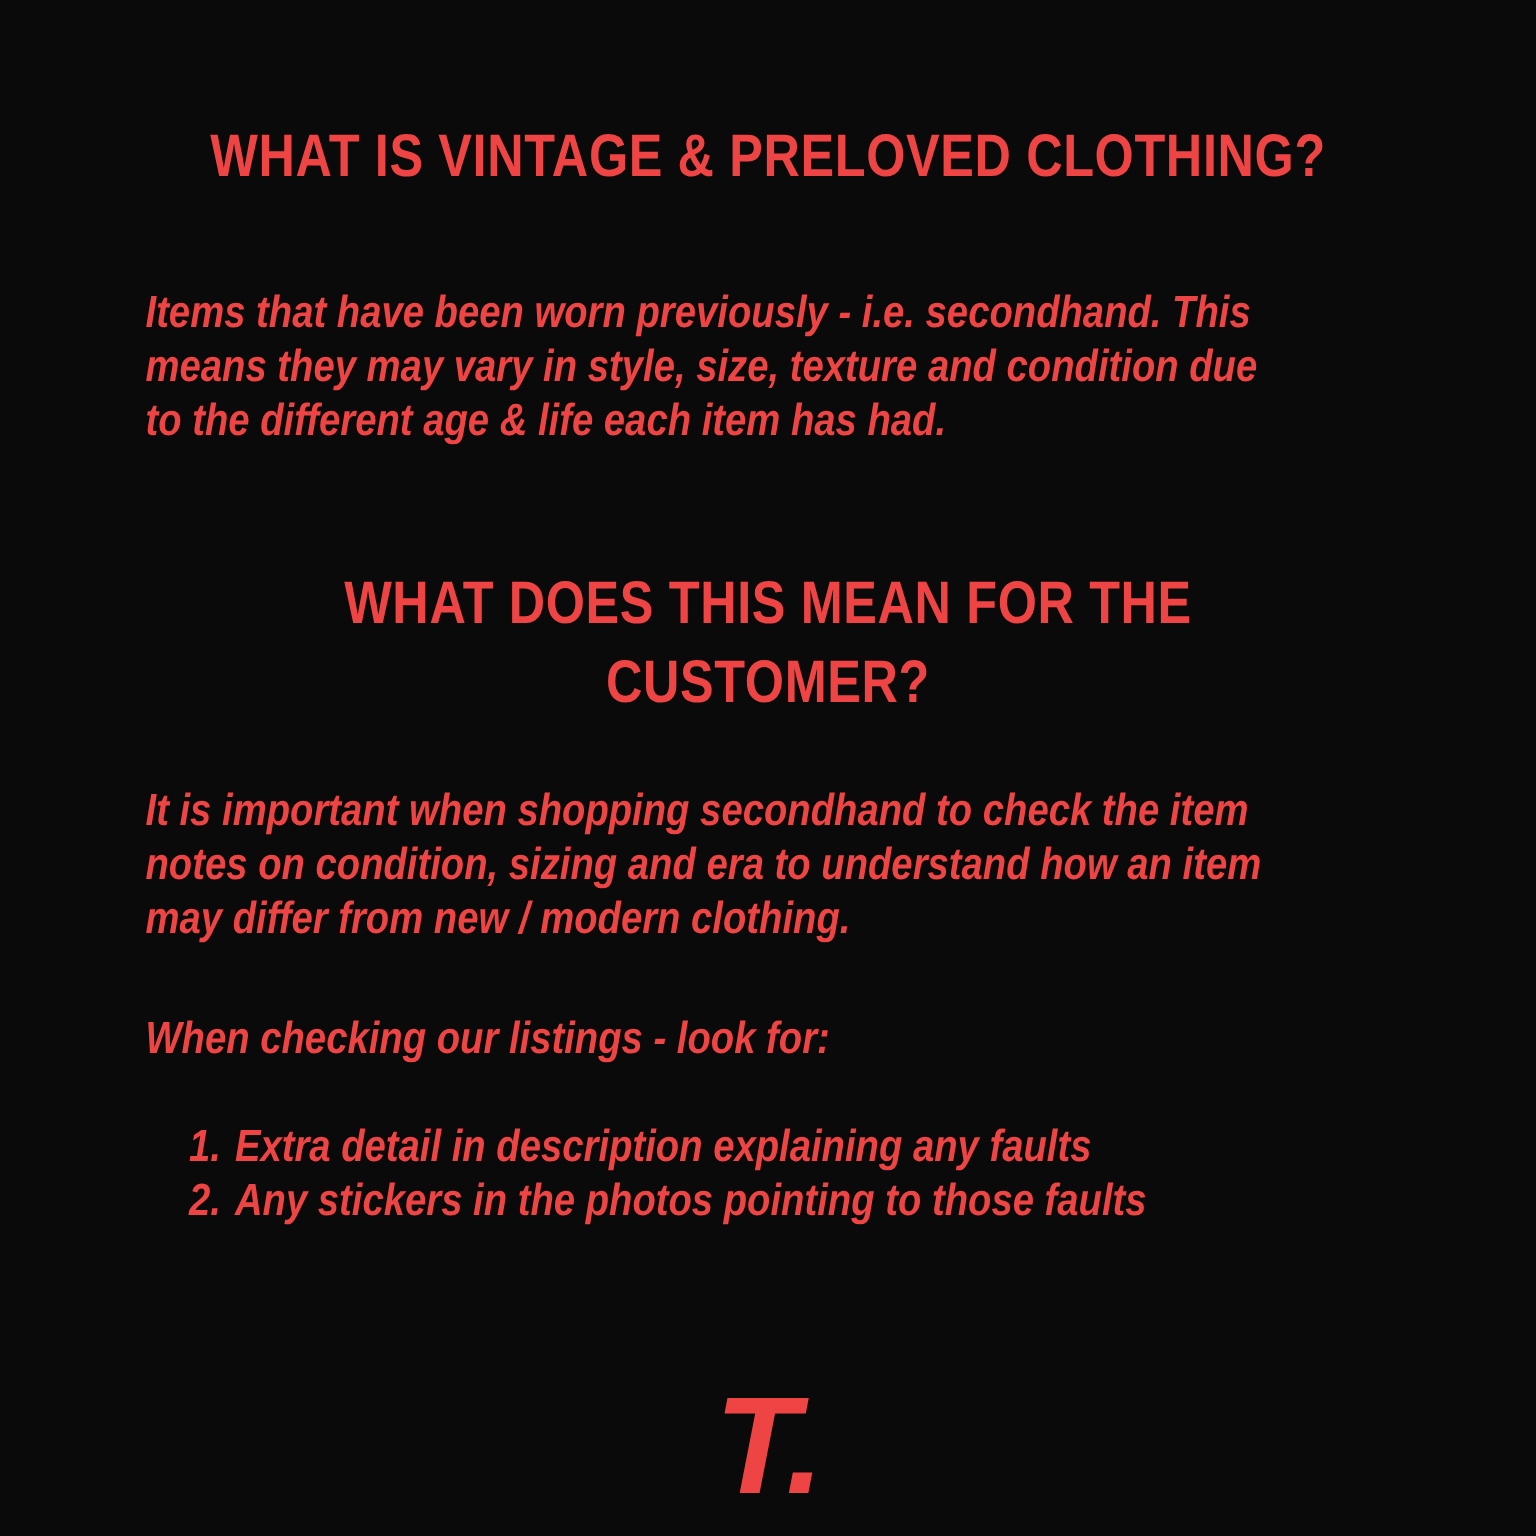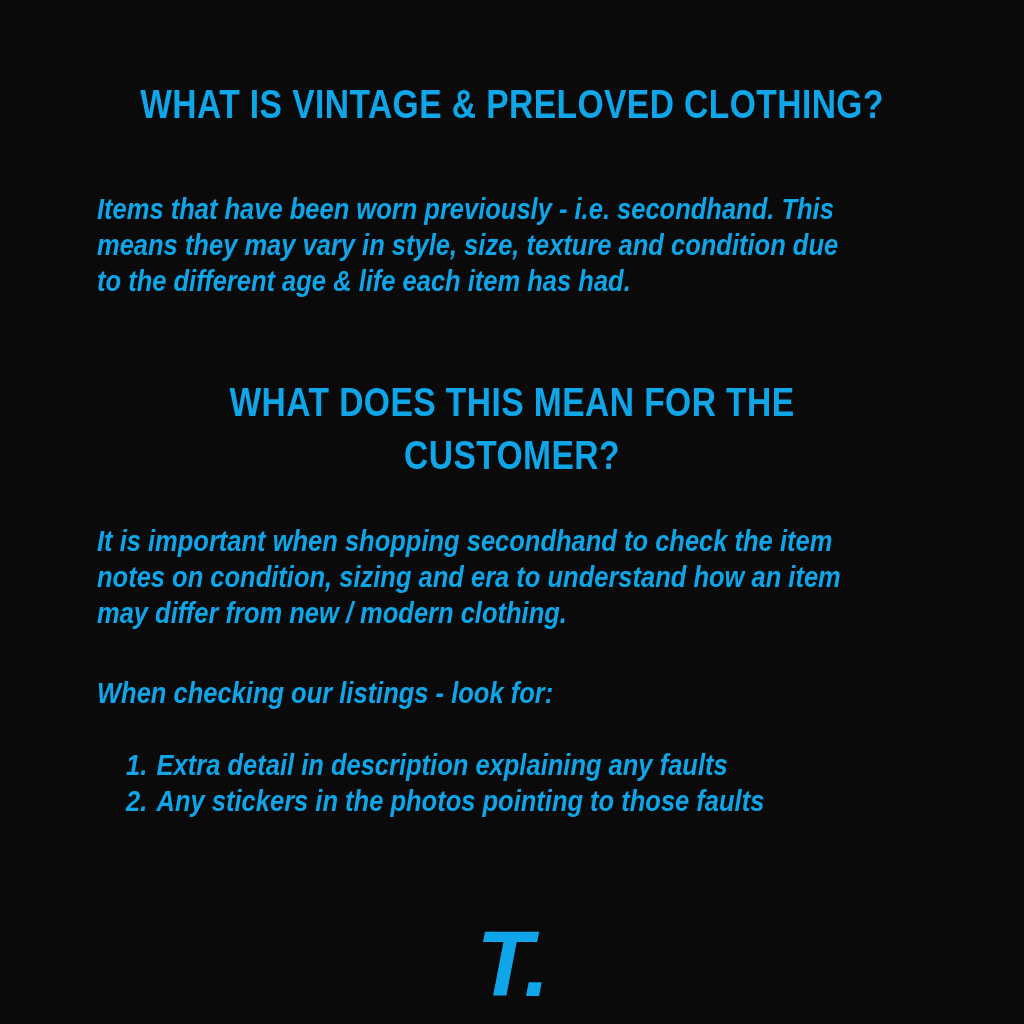--- a/index.html
+++ b/index.html
@@ -5,21 +5,21 @@
   html, body {
     margin: 0;
     padding: 0;
     background: #0a0a0a;
   }
   .canvas {
     position: relative;
     width: 1024px;
     height: 1024px;
     background: #0a0a0a;
-    color: #0ea5e9;
+    color: #ef4444;
     font-family: "Liberation Sans", sans-serif;
     overflow: hidden;
   }
   .heading {
     position: absolute;
     left: 0;
     right: 0;
     text-align: center;
     font-weight: 700;
     font-size: 40px;

